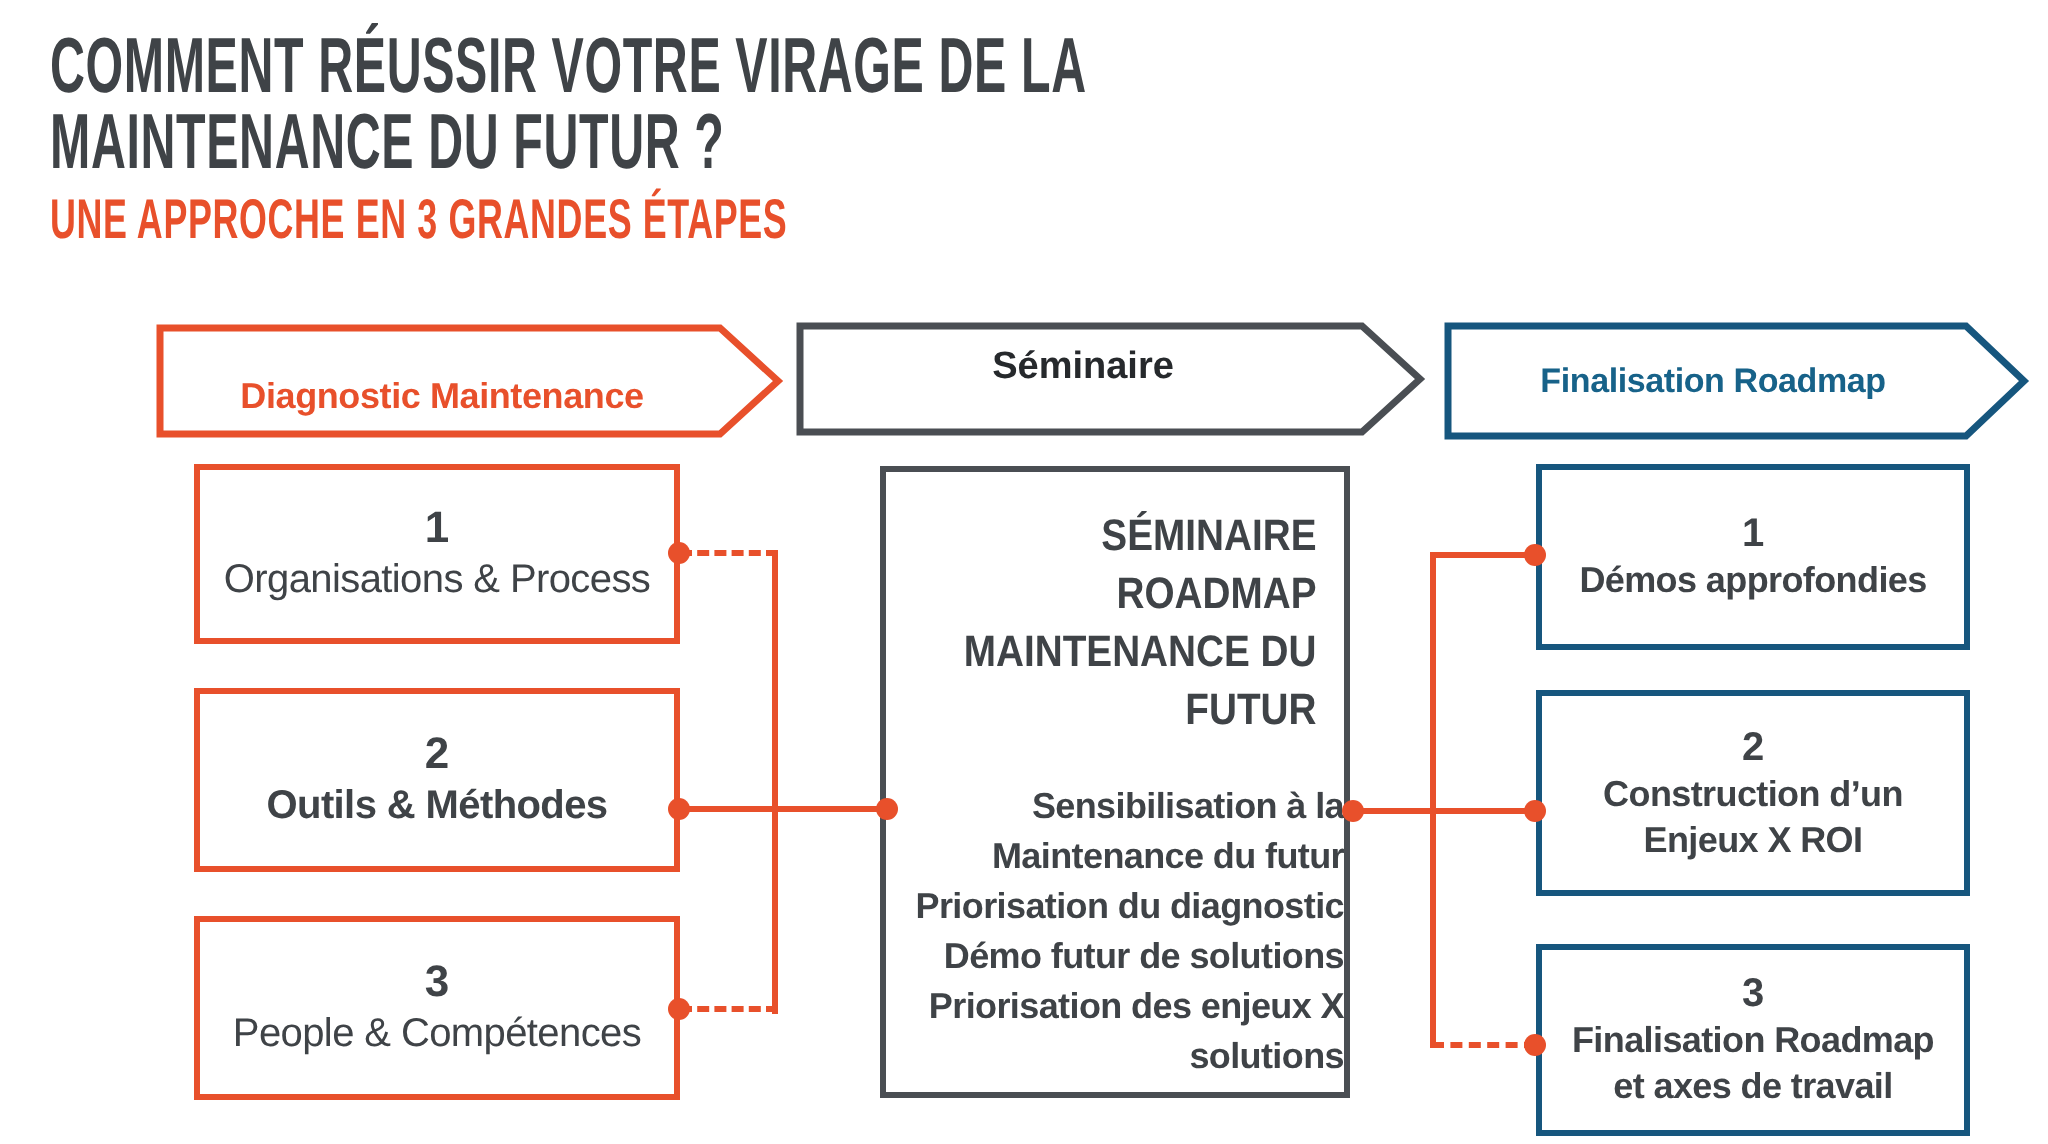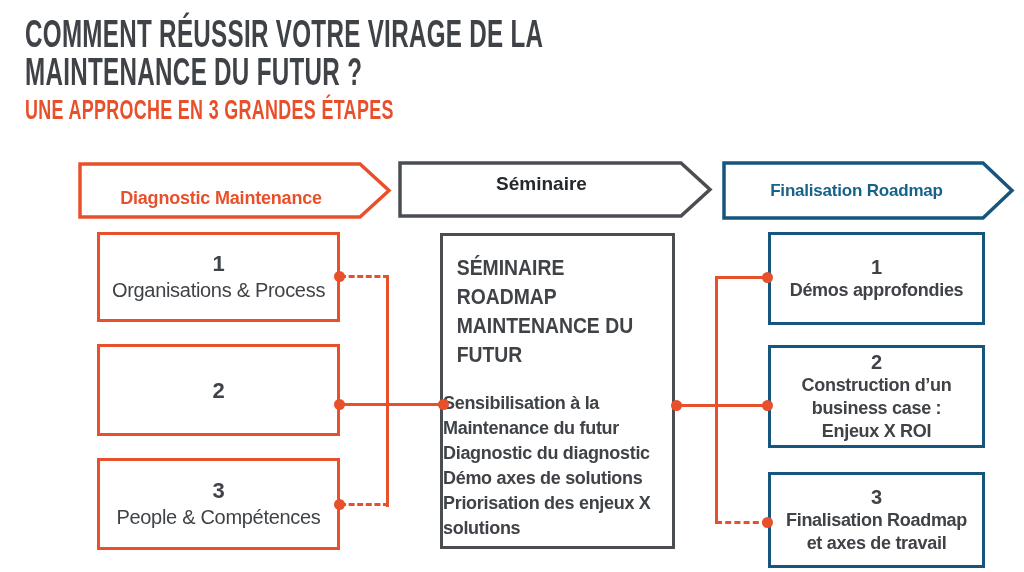--- a/index.html
+++ b/index.html
@@ -44,21 +44,21 @@
   .dbox .num{font-weight:bold;font-size:22px;line-height:27px;}
   .dbox .lbl{font-size:20px;line-height:27px;letter-spacing:-0.3px;}
   #dbox1{top:232px;height:90px;}
   #dbox2{top:344px;height:92px;}
   #dbox2 .lbl{font-weight:bold;}
   #dbox3{top:458px;height:92px;}
   
   #sembox{
     position:absolute;left:440px;top:233px;width:235px;height:316px;box-sizing:border-box;
     background:#fff;border:3px solid var(--dark_border,#4A4E53);
-    padding-top:17px;text-align:left;color:var(--dark_text,#3F4347);
+    padding-top:17px;text-align:right;color:var(--dark_text,#3F4347);
   }
   #sem-title{
     width:100%;font-weight:bold;font-size:22px;line-height:29px;
     transform:scaleX(0.88);transform-origin:50% 0;
   }
   #sem-body{margin-top:22px;font-weight:bold;font-size:18px;line-height:25px;letter-spacing:-0.3px;}
   
   .rbox{
     position:absolute;left:768px;width:217px;box-sizing:border-box;
     background:#fff;border:3px solid var(--blue_border,#16567E);
@@ -106,44 +106,44 @@
       <span>Finalisation Roadmap</span>
     </div>
   </div>
 
   <div class="dbox" id="dbox1">
     <div class="num">1</div>
     <div class="lbl">Organisations &amp; Process</div>
   </div>
   <div class="dbox" id="dbox2">
     <div class="num">2</div>
+    <div class="lbl">Outils &amp; Méthodes</div>
   </div>
   <div class="dbox" id="dbox3">
     <div class="num">3</div>
     <div class="lbl">People &amp; Compétences</div>
   </div>
 
   <div id="sembox">
     <div id="sem-title">SÉMINAIRE ROADMAP MAINTENANCE DU FUTUR</div>
     <div id="sem-body">
       <div>Sensibilisation à la Maintenance du futur</div>
-      <div>Diagnostic du diagnostic</div>
-      <div>Démo axes de solutions</div>
+      <div>Priorisation du diagnostic</div>
+      <div>Démo futur de solutions</div>
       <div>Priorisation des enjeux X solutions</div>
     </div>
   </div>
 
   <div class="rbox" id="rbox1">
     <div class="num">1</div>
     <div class="rline">Démos approfondies</div>
   </div>
   <div class="rbox" id="rbox2">
     <div class="num">2</div>
     <div class="rline">Construction d’un</div>
-    <div class="rline">business case :</div>
     <div class="rline">Enjeux X ROI</div>
   </div>
   <div class="rbox" id="rbox3">
     <div class="num">3</div>
     <div class="rline">Finalisation Roadmap</div>
     <div class="rline">et axes de travail</div>
   </div>
 
   <div class="cdash" style="left:340px;top:275px;width:49px;"></div>
   <div class="cline" style="left:386px;top:276px;width:3px;height:231px;"></div>

